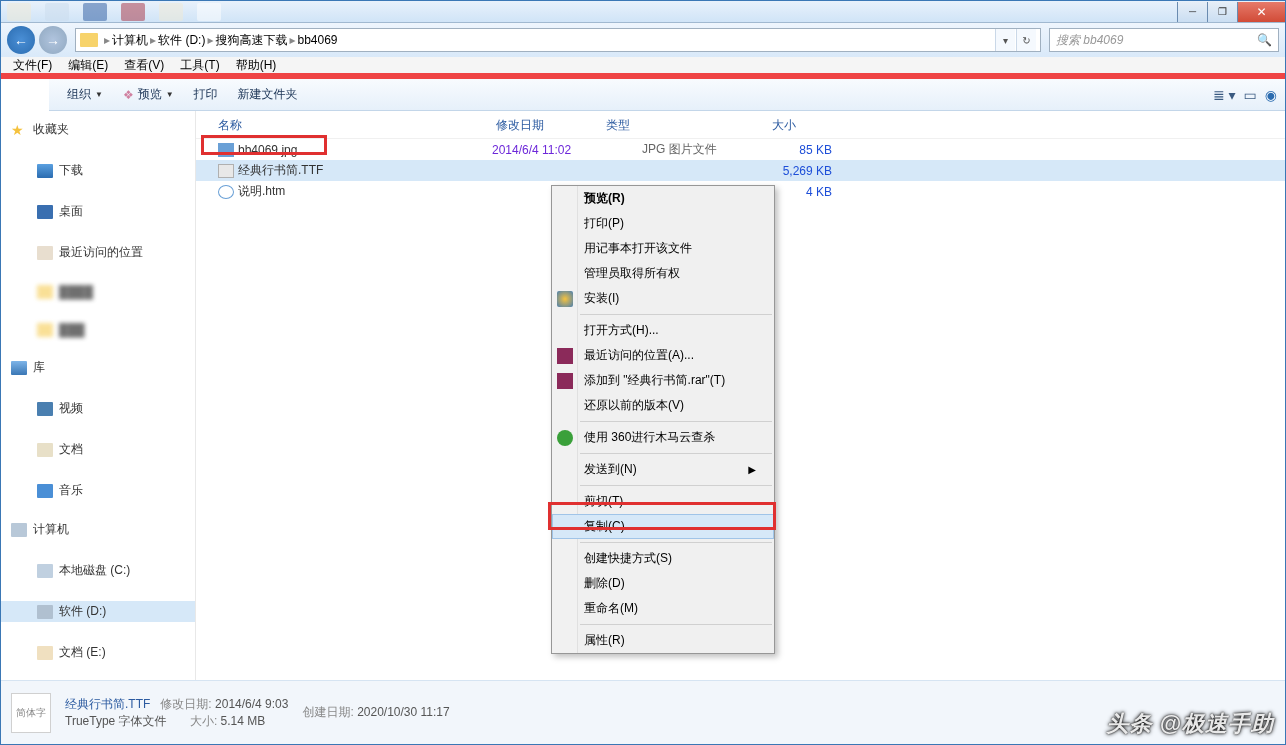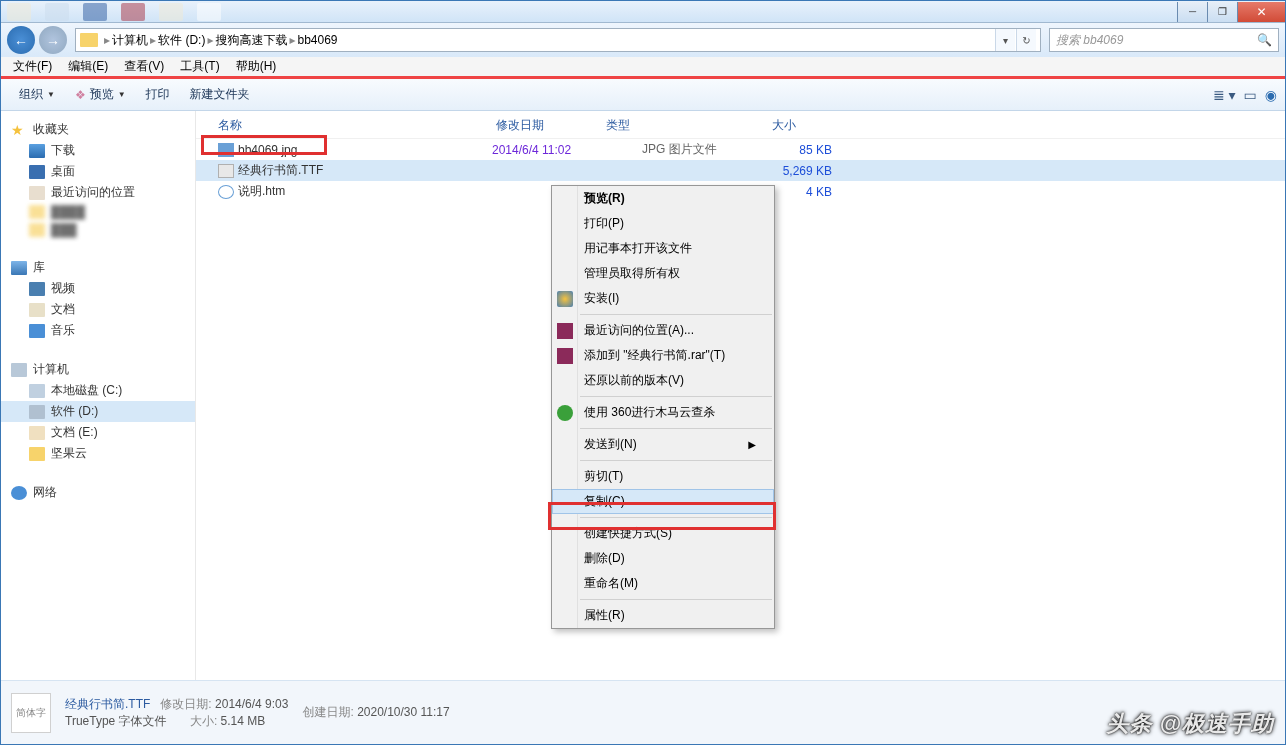--- a/index.html
+++ b/index.html
@@ -22,35 +22,35 @@
 .navbtn.disabled { background: radial-gradient(#b0c4de,#90a8c0); }
 .breadcrumbs { flex: 1; height: 24px; background: #fff; border: 1px solid #a0b0c0; display: flex; align-items: center; padding: 0 4px; font-size: 12px; margin: 0 4px; }
 .bc-folder { width: 18px; height: 14px; background: #f7d36b; border-radius: 1px; margin-right: 4px; }
 .bc-sep { color: #888; padding: 0 2px; }
 .bc-drop { margin-left: auto; display: flex; gap: 1px; }
 .bc-btn { width: 20px; height: 22px; background: #f5f9fe; border-left: 1px solid #cad8e8; display: flex; align-items: center; justify-content: center; font-size: 10px; color: #555; }
 .searchbox { width: 230px; height: 24px; background: #fff; border: 1px solid #a0b0c0; display: flex; align-items: center; padding: 0 6px; font-size: 12px; color: #999; font-style: italic; }
 .searchbox .mag { margin-left: auto; color: #4a7fb0; font-style: normal; }
 
 
-.menubar { height: 22px; background: #f5f5f5; border-bottom: 3px solid #ef4444; display: flex; align-items: center; padding: 0 4px; font-size: 12px; }
+.menubar { height: 22px; background: #f5f5f5; border-bottom: 6px solid #ef4444; display: flex; align-items: center; padding: 0 4px; font-size: 12px; }
 .menuitem { padding: 2px 8px; cursor: default; }
 
 
-.toolbar { height: 32px; background: linear-gradient(#f8fbfe,#e6f0fa); border-bottom: 1px solid #c3d6e9; display: flex; align-items: center; padding: 0 8px; font-size: 12px; color: #20395a; }
+.toolbar { height: 32px; background: linear-gradient(#f8fbfe,#e6f0fa); border-bottom: 1px solid #c3d6e9; display: flex; align-items: center; padding: 0 8px; font-size: 12px; color: #20395a; margin-left: 48px; }
 .toolbar .tb { padding: 3px 10px; display: flex; align-items: center; gap: 4px; }
 .toolbar .tb .dd { font-size: 8px; color: #333; }
 .toolbar-right { margin-left: auto; display: flex; align-items: center; gap: 8px; color: #3a5a80; font-size: 14px; }
 
 
 .body { display: flex; height: calc(100% - 22px - 34px - 22px - 32px - 50px); }
 .sidebar { width: 195px; background: #fff; border-right: 1px solid #e8e8e8; padding: 8px 0; overflow: hidden; }
 .sidegroup { margin-bottom: 18px; }
 .sidehdr { display: flex; align-items: center; gap: 6px; padding: 2px 10px; font-size: 12px; color: #333; }
-.sideitem { display: flex; align-items: center; gap: 6px; padding: 2px 10px 2px 28px; font-size: 12px; color: #333; }
+.sideitem { display: flex; align-items: center; gap: 6px; padding: 2px 10px 2px 36px; font-size: 12px; color: #333; margin-top: 20px; }
 .sideitem.selected { background: #d6e8f8; }
 .sideitem.blur { filter: blur(2px); opacity: .7; }
 .ic { width: 16px; height: 14px; display: inline-block; background: #f7d36b; border-radius: 1px; }
 .ic.star { background: none; color: #f5c23e; font-size: 14px; line-height: 14px; }
 .ic.dl { background: linear-gradient(#5aa0e0,#2b6cb0); }
 .ic.desk { background: #3a6fb0; }
 .ic.recent { background: #e8decf; }
 .ic.lib { background: linear-gradient(#7db4e8,#3a77b5); }
 .ic.vid { background: #4a7fb0; } .ic.pic { background: #6aa0d6; } .ic.doc { background: #e8e0c8; } .ic.mus { background: #4a8fd6; }
 .ic.comp { background: #b8c8d8; } .ic.disk { background: #c0d0e0; } .ic.disk2 { background: #b0c0d0; } .ic.docd { background: #f0e0c0; } .ic.jgy { background: #f7d36b; }
@@ -281,20 +281,21 @@
         <b>预览(R)</b>
       </div>
     <div class="cmi">打印(P)</div>
     <div class="cmi">用记事本打开该文件</div>
     <div class="cmi">管理员取得所有权</div>
     <div class="cmi">
         <span class="cicon shield"></span>
         <span>安装(I)</span>
       </div>
     <div class="csep"></div>
+    <div class="cmi">打开方式(H)...</div>
     <div class="cmi">
         <span class="cicon rar"></span>
         <span>最近访问的位置(A)...</span>
       </div>
     <div class="cmi">
         <span class="cicon rar"></span>
         <span>添加到 "经典行书简.rar"(T)</span>
       </div>
     <div class="cmi">还原以前的版本(V)</div>
     <div class="csep"></div>

